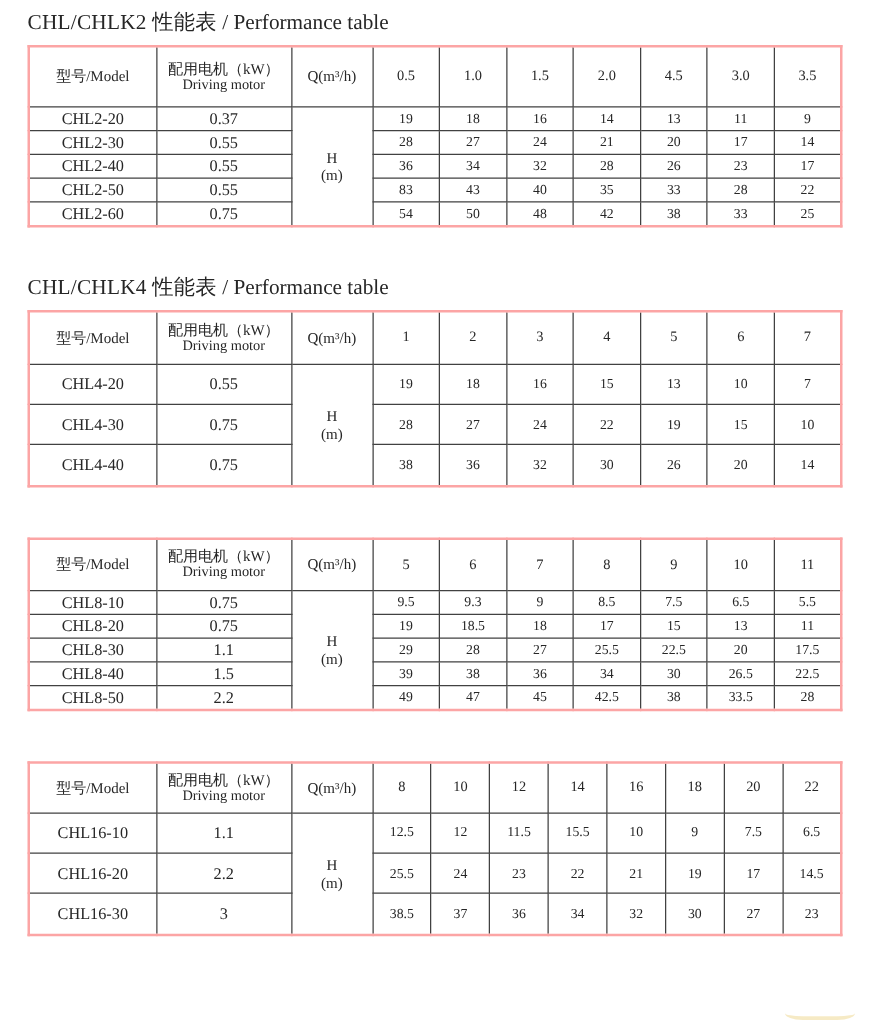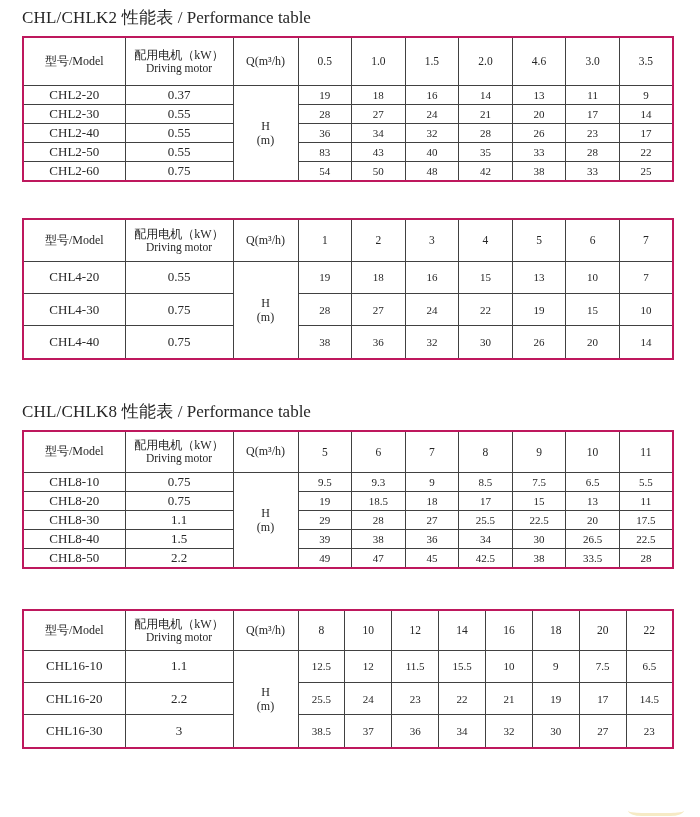--- a/index.html
+++ b/index.html
@@ -26,21 +26,21 @@
     line-height: 24px;
     font-weight: normal;
     white-space: nowrap;
   }
   .title .title-bold { font-weight: normal; letter-spacing: 0.2px; }
   .title .title-en { font-weight: normal; }
   table.perf-table {
     border-collapse: collapse;
     table-layout: fixed;
     width: 650px;
-    border: 2px solid #be185d;
+    border: 2px solid #fca5a5;
     background: #ffffff;
   }
   .perf-table th, .perf-table td {
     border: 1px solid #414141;
     text-align: center;
     vertical-align: middle;
     padding: 0 2px;
     font-weight: normal;
     overflow: hidden;
   }
@@ -97,21 +97,21 @@
             <th class="model-header">型号/Model</th>
             <th class="motor-header">
               <div class="cn">配用电机（kW）</div>
               <div class="en">Driving motor</div>
             </th>
             <th class="q-header">Q(m³/h)</th>
             <th class="q-col-header">0.5</th>
             <th class="q-col-header">1.0</th>
             <th class="q-col-header">1.5</th>
             <th class="q-col-header">2.0</th>
-            <th class="q-col-header">4.6</th>
+            <th class="q-col-header">4.5</th>
             <th class="q-col-header">3.0</th>
             <th class="q-col-header">3.5</th>
           </tr>
         </thead>
       <tbody>
           <tr>
             <td class="model-cell">CHL2-20</td>
             <td class="motor-cell">0.37</td>
             <td class="h-cell" rowspan="5">
               <div>H</div>
@@ -167,20 +167,24 @@
             <td class="h-value-cell">42</td>
             <td class="h-value-cell">38</td>
             <td class="h-value-cell">33</td>
             <td class="h-value-cell">25</td>
           </tr>
         </tbody>
     </table>
   </section>
 
   <section class="perf-section sec1">
+    <h2 class="title">
+      <span class="title-bold">CHL/CHLK4 性能表 </span>
+      <span class="title-en">/ Performance table</span>
+    </h2>
     <table class="perf-table">
       <colgroup>
           <col style="width: 102px;">
           <col style="width: 108px;">
           <col style="width: 65px;">
           <col style="width: 53.5714px;">
           <col style="width: 53.5714px;">
           <col style="width: 53.5714px;">
           <col style="width: 53.5714px;">
           <col style="width: 53.5714px;">
@@ -240,24 +244,20 @@
             <td class="h-value-cell">30</td>
             <td class="h-value-cell">26</td>
             <td class="h-value-cell">20</td>
             <td class="h-value-cell">14</td>
           </tr>
         </tbody>
     </table>
   </section>
 
   <section class="perf-section sec2">
-    <h2 class="title">
-      <span class="title-bold">CHL/CHLK8 性能表 </span>
-      <span class="title-en">/ Performance table</span>
-    </h2>
     <table class="perf-table">
       <colgroup>
           <col style="width: 102px;">
           <col style="width: 108px;">
           <col style="width: 65px;">
           <col style="width: 53.5714px;">
           <col style="width: 53.5714px;">
           <col style="width: 53.5714px;">
           <col style="width: 53.5714px;">
           <col style="width: 53.5714px;">

